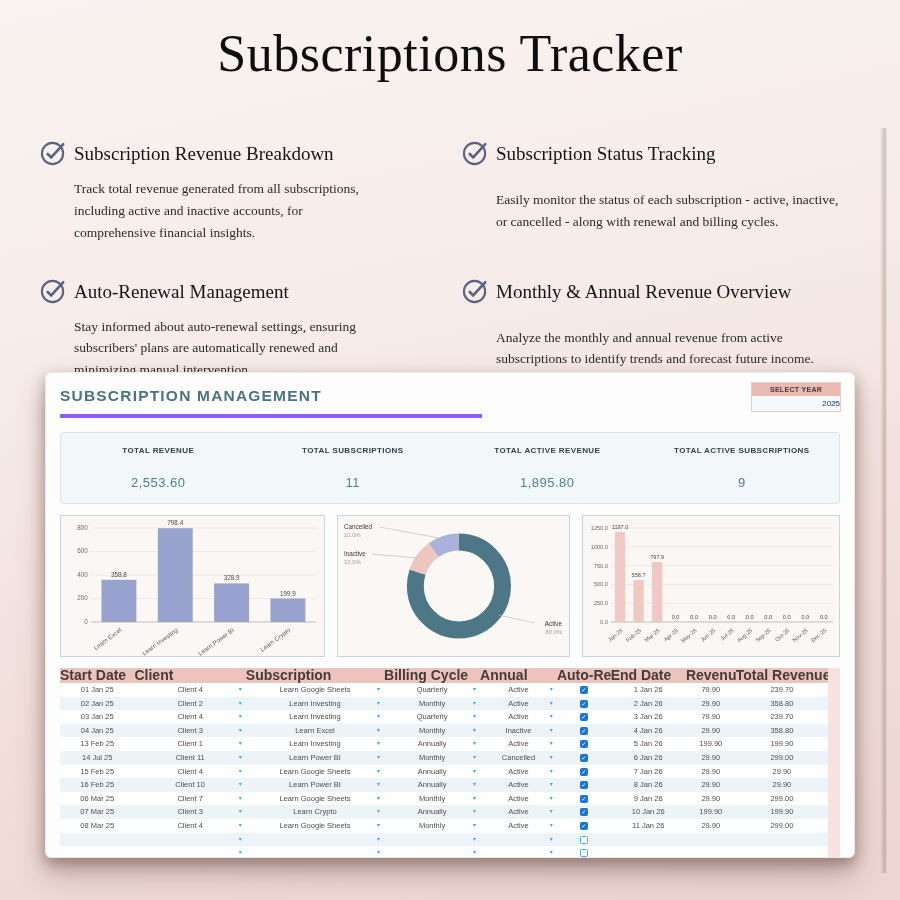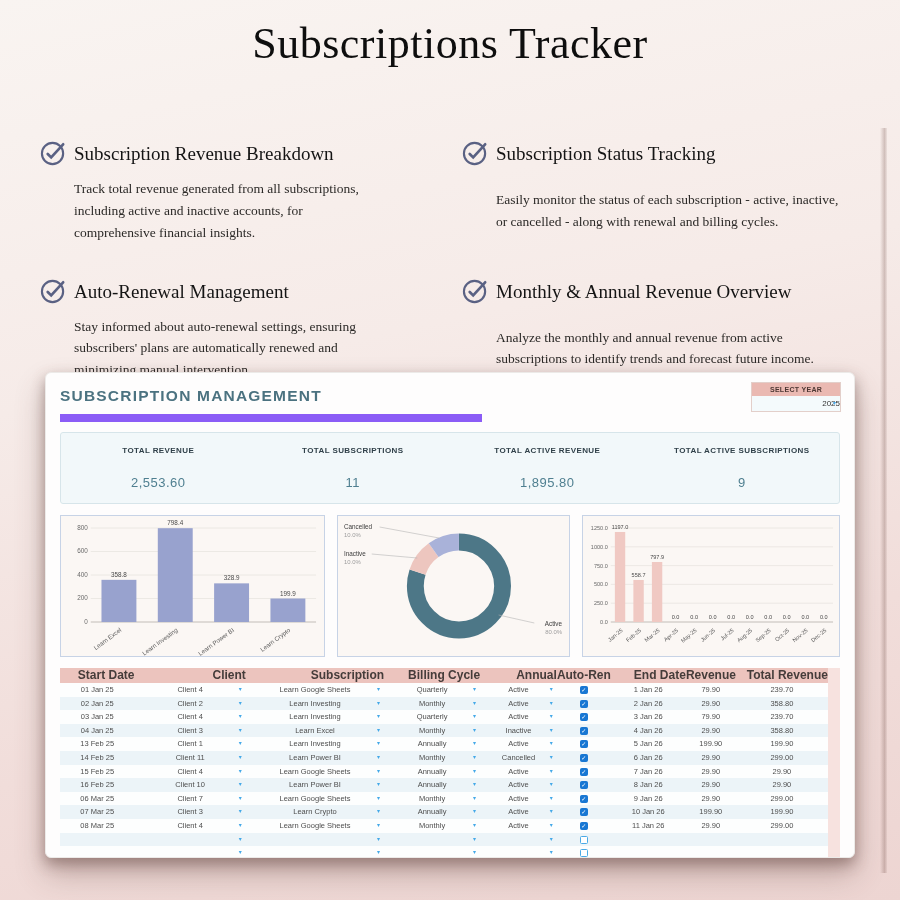--- a/index.html
+++ b/index.html
@@ -4,36 +4,36 @@
 <style>
   *{margin:0;padding:0;box-sizing:border-box}
   html,body{width:900px;height:900px}
   body{
     position:relative;overflow:hidden;
     background:linear-gradient(168deg,#f9f4f1 0%,#f6ebe8 38%,#f1ddda 72%,#edd5d2 100%);
     font-family:"Liberation Sans",sans-serif;
   }
   .edge-shadow{position:absolute;top:128px;right:13px;width:7px;height:745px;
     background:linear-gradient(90deg,rgba(120,85,78,0) 0%,rgba(120,85,78,.30) 65%,rgba(120,85,78,.08) 100%);}
-  .main-title{position:absolute;top:18px;width:100%;text-align:center;
-    font-family:"Liberation Serif",serif;font-size:44px;font-weight:normal;color:#0e0e0e;letter-spacing:.5px;}
+  .main-title{position:absolute;top:24px;width:100%;text-align:center;
+    font-family:"Liberation Serif",serif;font-size:52px;font-weight:normal;color:#0e0e0e;letter-spacing:.5px;}
   
   .features{position:absolute;top:140px;left:40px;width:824px;display:grid;
     grid-template-columns:402px 1fr;column-gap:20px;row-gap:34px;}
   .feature{display:grid;grid-template-columns:34px 1fr;align-items:start;}
   .fcheck{margin-top:-1px}
   .ftitle{font-family:"Liberation Serif",serif;font-size:19px;font-weight:normal;color:#141414;padding-top:3px;}
   .fdesc{grid-column:2;font-family:"Liberation Serif",serif;font-size:13.5px;line-height:1.62;color:#2b2927;margin-top:8px;}
   .f0 .fdesc{max-width:312px}.f1 .fdesc{max-width:352px}.f2 .fdesc{max-width:322px}.f3 .fdesc{max-width:360px}
   
   .dashboard{position:absolute;left:45px;top:372px;width:810px;height:486px;background:#fefdfd;
     border:1px solid #eceae8;border-radius:6px;padding:10px 14px 0;overflow:hidden;
     box-shadow:0 6px 14px rgba(95,65,60,.45),0 16px 30px rgba(95,65,60,.32);}
   .dash-header{display:flex;justify-content:space-between;align-items:flex-start;height:36px;}
-  .dash-title-wrap{width:422px;border-bottom:8px solid #8b5cf6;padding-bottom:9px;margin-top:4px;}
+  .dash-title-wrap{width:422px;border-bottom:4px solid #8b5cf6;padding-bottom:9px;margin-top:4px;}
   .dash-title{font-size:15.5px;font-weight:bold;color:#4b7280;letter-spacing:1.2px;}
   .year-selector{width:88px;box-shadow:0 0 0 1px #e3cfca;}
   .year-label{background:#eab9b2;color:#4c3733;font-size:7px;font-weight:bold;text-align:center;padding:3px 0;letter-spacing:.3px;}
   .year-value{background:#f4fafc;font-size:8px;color:#333;text-align:right;padding:3px 0;position:relative;}
   .year-value .dd-arrow{position:absolute;right:4px;top:3px;color:#4aa8e8;font-size:6px;}
   
   .summary{margin-top:13px;height:72px;background:#f2f8fa;border:1px solid #d7e5ea;border-radius:3px;
     display:grid;grid-template-columns:repeat(4,1fr);align-items:center;}
   .sum-cell{text-align:center;}
   .sum-label{font-size:8px;font-weight:bold;color:#31414a;letter-spacing:.4px;}
@@ -41,21 +41,21 @@
   
   .charts{margin-top:11px;display:grid;grid-template-columns:265px 233px 1fr;column-gap:12px;}
   .chart-box{height:142px;background:#fbf7f4;border:1.5px solid #c7d3e6;}
   .chart-box svg{display:block}
   
   .table{margin-top:11px;background:#f7e2df;}
   .trow{display:grid;grid-template-columns:9.7% 14.5% 18% 12.5% 10% 7% 9.8% 6.5% 12%;
     width:calc(100% - 12px);height:13.6px;align-items:center;background:#fdfefe;}
   .trow.even{background:#ecf4f8;}
   .thead{height:15px;background:#ecc4be;}
-  .th{font-size:12px;font-weight:bold;color:#453c3a;text-align:right;white-space:nowrap;overflow:hidden;line-height:15px;}
+  .th{font-size:14px;font-weight:bold;color:#453c3a;text-align:left;white-space:nowrap;overflow:hidden;line-height:15px;}
   .td{font-size:7.5px;color:#4e4e4e;text-align:center;position:relative;white-space:nowrap;overflow:hidden;height:100%;line-height:13.6px;}
   .dd .arr{position:absolute;right:4px;top:0;line-height:13.6px;color:#45a9e8;font-size:6px;}
   .cb{display:inline-block;width:8px;height:8px;border-radius:1.5px;background:#fff;border:1px solid #4aaae6;
     font-size:6px;line-height:7px;color:#fff;vertical-align:middle;text-align:center;}
   .cb.checked{background:#1877d3;border-color:#1877d3;}
 </style>
 </head>
 <body>
 
 <div class="edge-shadow"></div>
@@ -279,21 +279,21 @@
         <div class="td dd">Client 1<span class="arr">▾</span></div>
         <div class="td dd">Learn Investing<span class="arr">▾</span></div>
         <div class="td dd">Annually<span class="arr">▾</span></div>
         <div class="td dd">Active<span class="arr">▾</span></div>
         <div class="td"><span class="cb checked">✓</span></div>
         <div class="td">5 Jan 26</div>
         <div class="td">199.90</div>
         <div class="td">199.90</div>
       </div>
       <div class="trow even">
-        <div class="td">14 Feb 25</div>
+        <div class="td">14 Jul 25</div>
         <div class="td dd">Client 11<span class="arr">▾</span></div>
         <div class="td dd">Learn Power BI<span class="arr">▾</span></div>
         <div class="td dd">Monthly<span class="arr">▾</span></div>
         <div class="td dd">Cancelled<span class="arr">▾</span></div>
         <div class="td"><span class="cb checked">✓</span></div>
         <div class="td">6 Jan 26</div>
         <div class="td">29.90</div>
         <div class="td">299.00</div>
       </div>
       <div class="trow">

